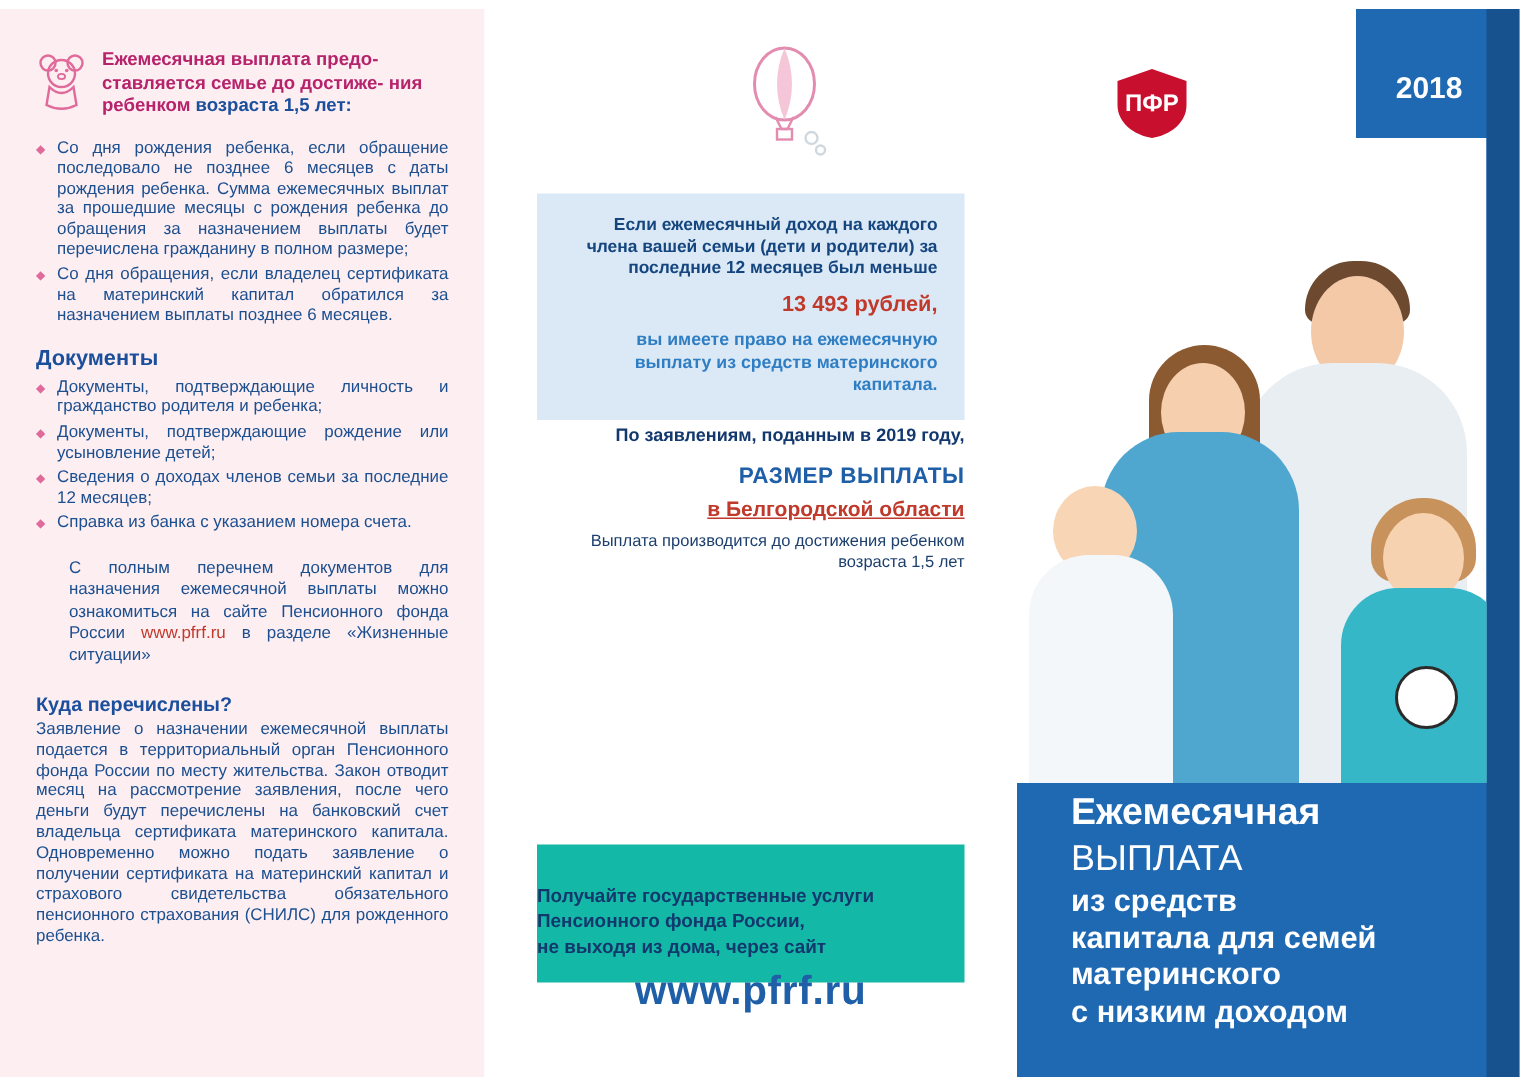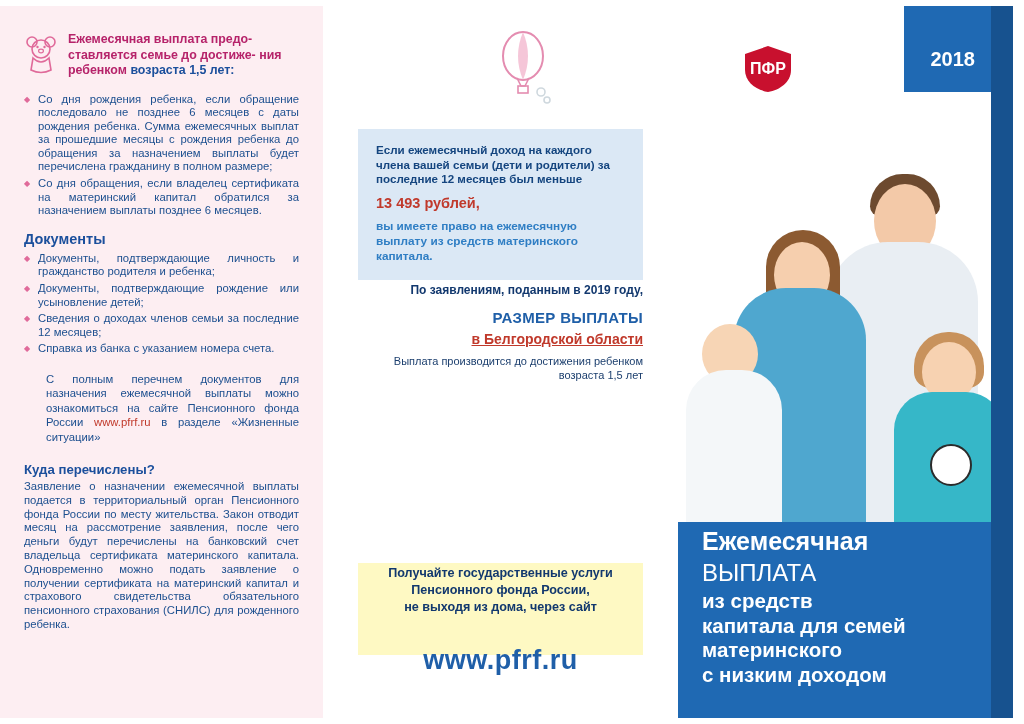--- a/index.html
+++ b/index.html
@@ -67,21 +67,21 @@
   }
   .balloon{
     position:absolute;left:497px;top:30px;width:60px;height:78px;
   }
 
   .box-blue{
     position:absolute;left:358px;top:129px;width:285px;
     background:#dbe8f5;
     padding:14px 18px 16px 18px;
     box-sizing:border-box;
-    text-align:left;
+    text-align:right;
   }
   .box-blue .l1{
     font-size:11.6px;line-height:14.5px;font-weight:bold;color:#14457f;
   }
   .box-blue .l2{
     margin-top:8px;font-size:14.5px;font-weight:bold;color:#c0392b;
   }
   .box-blue .l3{
     margin-top:8px;font-size:11.8px;line-height:15px;font-weight:bold;color:#2f7ec4;
   }
@@ -90,23 +90,23 @@
     position:absolute;left:358px;top:283px;width:285px;text-align:right;
   }
   .ms-1{font-size:12px;font-weight:bold;color:#12386e;}
   .ms-2{margin-top:12px;font-size:15px;font-weight:bold;color:#1f5fa8;letter-spacing:.3px;}
   .ms-3{margin-top:5px;font-size:14px;font-weight:bold;color:#c0392b;text-decoration:underline;}
   .ms-4{margin-top:5px;font-size:28px;font-weight:bold;color:#12386e;}
   .ms-5{margin-top:7px;font-size:11px;line-height:14px;color:#1c3f6e;}
 
   .box-bottom{
     position:absolute;left:358px;top:563px;width:285px;height:92px;
-    background:#fef9c3;
+    background:#14b8a6;
     box-sizing:border-box;
-    padding-top:2px;text-align:center;
+    padding-top:26px;
   }
   .box-bottom div{
     font-size:12.6px;line-height:17px;font-weight:bold;color:#12386e;
   }
   .site{
     position:absolute;left:358px;top:645px;width:285px;text-align:center;
     font-size:27px;font-weight:bold;color:#1f5fa8;letter-spacing:.5px;
   }
 
   
@@ -150,21 +150,21 @@
   .mom-head{left:96px;top:150px;width:56px;height:66px;background:#f6cfae;position:absolute;border-radius:50%;}
   .mom-hair{left:88px;top:138px;width:74px;height:96px;background:#8c5a31;position:absolute;border-radius:38px 38px 24px 24px;}
   .baby-body{left:8px;top:278px;width:96px;height:162px;background:#f4f7f9;border-radius:40px 40px 0 0;position:absolute;}
   .baby-head{left:24px;top:232px;width:56px;height:60px;background:#f7d5b5;position:absolute;border-radius:50%;}
   .girl-body{left:216px;top:300px;width:110px;height:140px;background:#36b7c8;border-radius:38px 38px 0 0;position:absolute;}
   .girl-head{left:244px;top:250px;width:54px;height:60px;background:#f7d2b1;position:absolute;border-radius:50%;}
   .girl-hair{left:236px;top:240px;width:70px;height:56px;background:#c8925c;position:absolute;border-radius:34px 34px 16px 16px;}
   .panda{left:252px;top:352px;width:38px;height:38px;background:#ffffff;border:2px solid #2b2b2b;position:absolute;border-radius:50%;}
 
   .rp-title{
-    position:absolute;left:24px;top:520px;width:276px;color:#ffffff;
+    position:absolute;left:36px;top:520px;width:276px;color:#ffffff;
   }
   .rt-1{font-size:25px;font-weight:bold;line-height:30px;}
   .rt-2{font-size:24px;font-weight:normal;line-height:33px;}
   .rt-3{font-size:20.5px;font-weight:bold;line-height:24.5px;}
 </style>
 </head>
 <body>
 
 <div class="page">
 

